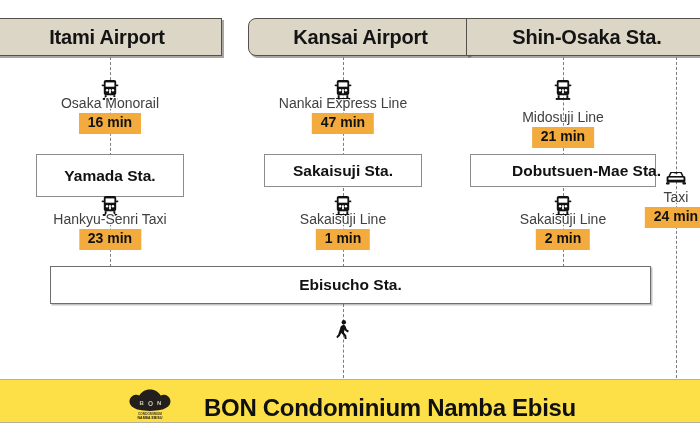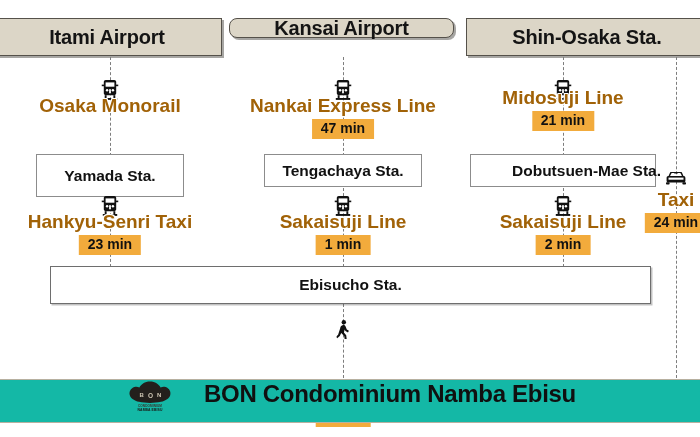--- a/index.html
+++ b/index.html
@@ -64,23 +64,23 @@
 
   
   .leg {
     position: absolute;
     transform: translateX(-50%);
     text-align: center;
     white-space: nowrap;
   }
   .leg .leg-name {
     display: block;
-    font-weight: bold;
-    font-size: 19px;
-    color: #a16207;
+    font-weight: normal;
+    font-size: 14px;
+    color: #404040;
     line-height: 1.1;
     text-shadow:
        1px 0 0 #fff, -1px 0 0 #fff, 0 1px 0 #fff, 0 -1px 0 #fff,
        1px 1px 0 #fff, -1px -1px 0 #fff, 1px -1px 0 #fff, -1px 1px 0 #fff;
   }
   .leg .leg-time {
     display: inline-block;
     margin-top: 2px;
     padding: 1px 9px 2px 9px;
     background: #f2ab3c;
@@ -94,25 +94,25 @@
   .mode-icon {
     position: absolute;
     transform: translateX(-50%);
     line-height: 0;
   }
 
   
   .dest-bar {
     position: absolute;
     box-sizing: border-box;
-    background: #14b8a6;
+    background: #fde047;
     border-top: 1.5px solid #b7b0a0;
     border-bottom: 1.5px solid #b7b0a0;
     display: flex;
-    align-items: flex-start;
+    align-items: flex-end;
     justify-content: center;
     gap: 28px;
   }
   .dest-title {
     font-weight: bold;
     font-size: 24px;
     color: #101010;
     letter-spacing: -0.3px;
     white-space: nowrap;
   }
@@ -123,21 +123,21 @@
 </style>
 </head>
 <body>
 
 <div id="canvas">
 
   <div class="origin-box" style="left:-8px; top:18px; width:230px; height:38px;">
     <span>Itami Airport</span>
   </div>
 
-  <div class="origin-box" style="left:229px; top:18px; width:225px; height:20px;border-radius:8px;">
+  <div class="origin-box" style="left:248px; top:18px; width:225px; height:38px;border-radius:8px;">
     <span>Kansai Airport</span>
   </div>
 
   <div class="origin-box" style="left:466px; top:18px; width:242px; height:38px;">
     <span>Shin-Osaka Sta.</span>
   </div>
 
   <div class="dotline" style="left:110px; top:57px; height:99px;"></div>
   <div class="dotline" style="left:110px; top:188px; height:79px;"></div>
 
@@ -159,20 +159,21 @@
       <rect x="7.6" y="9.2" width="1.8" height="4.1" fill="#fff"></rect>
       <rect x="0" y="4.6" width="2.5" height="1.6" fill="#111"></rect>
       <rect x="14.5" y="4.6" width="2.5" height="1.6" fill="#111"></rect>
       <rect x="3.2" y="15.2" width="1.9" height="3.1" fill="#111"></rect>
       <rect x="11.9" y="15.2" width="1.9" height="3.1" fill="#111"></rect>
       <rect x="1.3" y="18" width="14.4" height="1.9" fill="#111"></rect>
     </svg>
   </div>
   <div class="leg" style="left:110px; top:96px;">
     <span class="leg-name">Osaka Monorail</span>
+    <span class="leg-time">16 min</span>
   </div>
   <div class="station-box" style="left:36px; top:154px; width:148px; height:43px;">
     <span>Yamada Sta.</span>
   </div>
   <div class="mode-icon" style="left:110px; top:196px;">
     <svg width="17" height="20" viewBox="0 0 17 20" aria-hidden="true">
       <path d="M4.3 0h8.4c1.2 0 2 .8 2 1.9v11.4c0 1.1-.8 1.9-2 1.9H4.3c-1.2 0-2-.8-2-1.9V1.9C2.3.8 3.1 0 4.3 0z" fill="#111"></path>
       <rect x="4.1" y="2.4" width="8.8" height="4.3" fill="#fff"></rect>
       <circle cx="5.6" cy="10.2" r="1.25" fill="#fff"></circle>
       <circle cx="11.4" cy="10.2" r="1.25" fill="#fff"></circle>
@@ -201,21 +202,21 @@
       <rect x="3.2" y="15.2" width="1.9" height="3.1" fill="#111"></rect>
       <rect x="11.9" y="15.2" width="1.9" height="3.1" fill="#111"></rect>
       <rect x="1.3" y="18" width="14.4" height="1.9" fill="#111"></rect>
     </svg>
   </div>
   <div class="leg" style="left:343px; top:96px;">
     <span class="leg-name">Nankai Express Line</span>
     <span class="leg-time">47 min</span>
   </div>
   <div class="station-box" style="left:264px; top:154px; width:158px; height:33px;">
-    <span>Tengachaya Sta.</span>
+    <span>Sakaisuji Sta.</span>
   </div>
   <div class="mode-icon" style="left:343px; top:196px;">
     <svg width="17" height="20" viewBox="0 0 17 20" aria-hidden="true">
       <path d="M4.3 0h8.4c1.2 0 2 .8 2 1.9v11.4c0 1.1-.8 1.9-2 1.9H4.3c-1.2 0-2-.8-2-1.9V1.9C2.3.8 3.1 0 4.3 0z" fill="#111"></path>
       <rect x="4.1" y="2.4" width="8.8" height="4.3" fill="#fff"></rect>
       <circle cx="5.6" cy="10.2" r="1.25" fill="#fff"></circle>
       <circle cx="11.4" cy="10.2" r="1.25" fill="#fff"></circle>
       <rect x="7.6" y="9.2" width="1.8" height="4.1" fill="#fff"></rect>
       <rect x="0" y="4.6" width="2.5" height="1.6" fill="#111"></rect>
       <rect x="14.5" y="4.6" width="2.5" height="1.6" fill="#111"></rect>
@@ -236,21 +237,21 @@
       <circle cx="5.6" cy="10.2" r="1.25" fill="#fff"></circle>
       <circle cx="11.4" cy="10.2" r="1.25" fill="#fff"></circle>
       <rect x="7.6" y="9.2" width="1.8" height="4.1" fill="#fff"></rect>
       <rect x="0" y="4.6" width="2.5" height="1.6" fill="#111"></rect>
       <rect x="14.5" y="4.6" width="2.5" height="1.6" fill="#111"></rect>
       <rect x="3.2" y="15.2" width="1.9" height="3.1" fill="#111"></rect>
       <rect x="11.9" y="15.2" width="1.9" height="3.1" fill="#111"></rect>
       <rect x="1.3" y="18" width="14.4" height="1.9" fill="#111"></rect>
     </svg>
   </div>
-  <div class="leg" style="left:563px; top:88px;">
+  <div class="leg" style="left:563px; top:110px;">
     <span class="leg-name">Midosuji Line</span>
     <span class="leg-time">21 min</span>
   </div>
   <div class="station-box" style="left:470px; top:154px; width:186px; height:33px;padding-left:47px;">
     <span>Dobutsuen-Mae Sta.</span>
   </div>
   <div class="mode-icon" style="left:563px; top:196px;">
     <svg width="17" height="20" viewBox="0 0 17 20" aria-hidden="true">
       <path d="M4.3 0h8.4c1.2 0 2 .8 2 1.9v11.4c0 1.1-.8 1.9-2 1.9H4.3c-1.2 0-2-.8-2-1.9V1.9C2.3.8 3.1 0 4.3 0z" fill="#111"></path>
       <rect x="4.1" y="2.4" width="8.8" height="4.3" fill="#fff"></rect>

